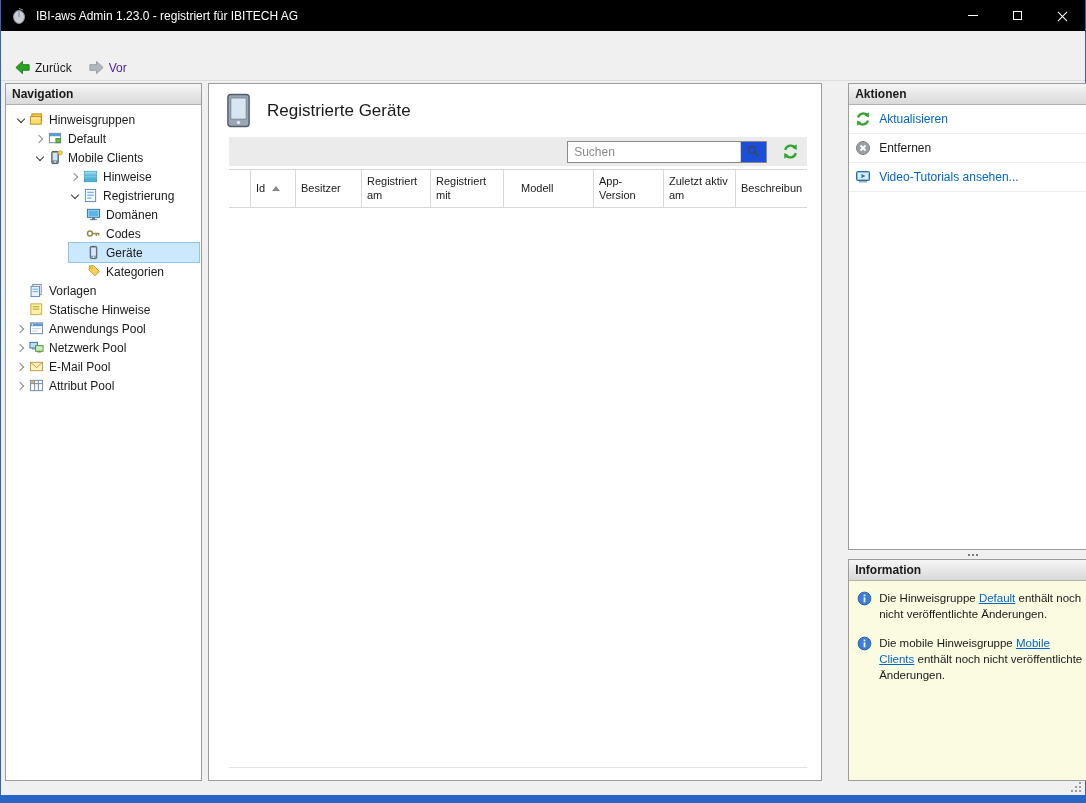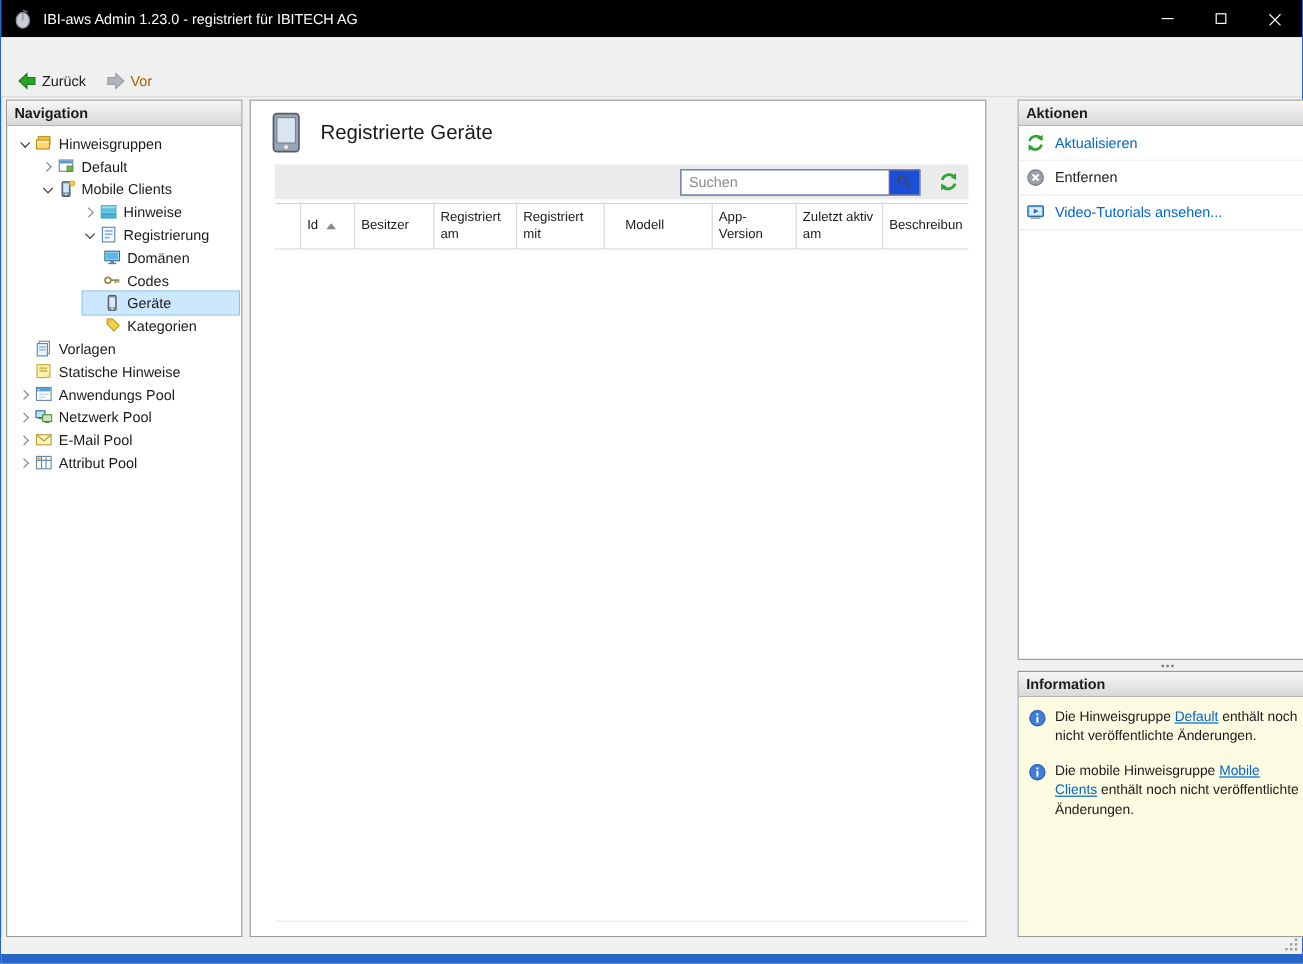--- a/index.html
+++ b/index.html
@@ -18,21 +18,21 @@
   .x-glyph { position:relative; width:12px; height:12px; }
   .x-glyph::before,.x-glyph::after { content:""; position:absolute; left:5.5px; top:0; width:1px; height:13px; background:#fff; }
   .x-glyph::before { transform:rotate(45deg); }
   .x-glyph::after  { transform:rotate(-45deg); }
 
   
   .menubar { height:24px; background:#f0f0f0; display:flex; align-items:stretch; font-size:12px; color:#1a1a1a; flex:none; }
   .menu-item { display:flex; align-items:center; padding:10px 9px;margin-top:23px; }
   .toolbar { height:26px; background:#f0f0f0; border-bottom:1px solid #dcdcdc; display:flex; align-items:center; padding-left:6px; gap:2px; flex:none;text-align:right; }
   .tool-btn { display:flex; align-items:center; gap:4px; font-size:12px; color:#1a1a1a; padding:2px 7px; }
-  .tool-btn.disabled { color:#a16207; }
+  .tool-btn.disabled { color:#4c1d95; }
 
   
   .workspace { flex:1; display:flex; padding:2px 4px 0 4px; gap:6px; min-height:0; }
   .panel { background:#fff; border:1px solid #9c9c9c; display:flex; flex-direction:column; min-height:0; }
   .panel-header { height:21px; flex:none; background:linear-gradient(#f6f6f6,#d9d9d9); border-bottom:1px solid #b2b2b2;
                   font-size:12px; font-weight:bold; color:#1a1a1a; display:flex; align-items:center; padding-left:6px; }
 
   
   .nav-panel { width:197px; flex:none; }
   .tree { padding-top:5px; overflow:hidden; flex:1; }

